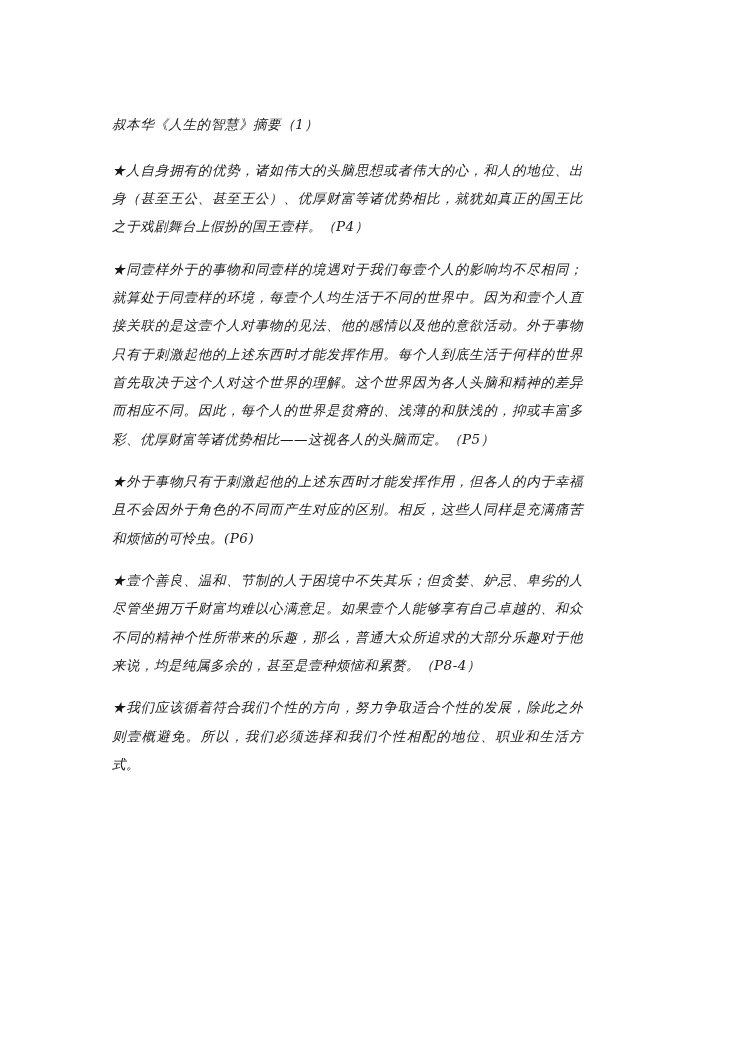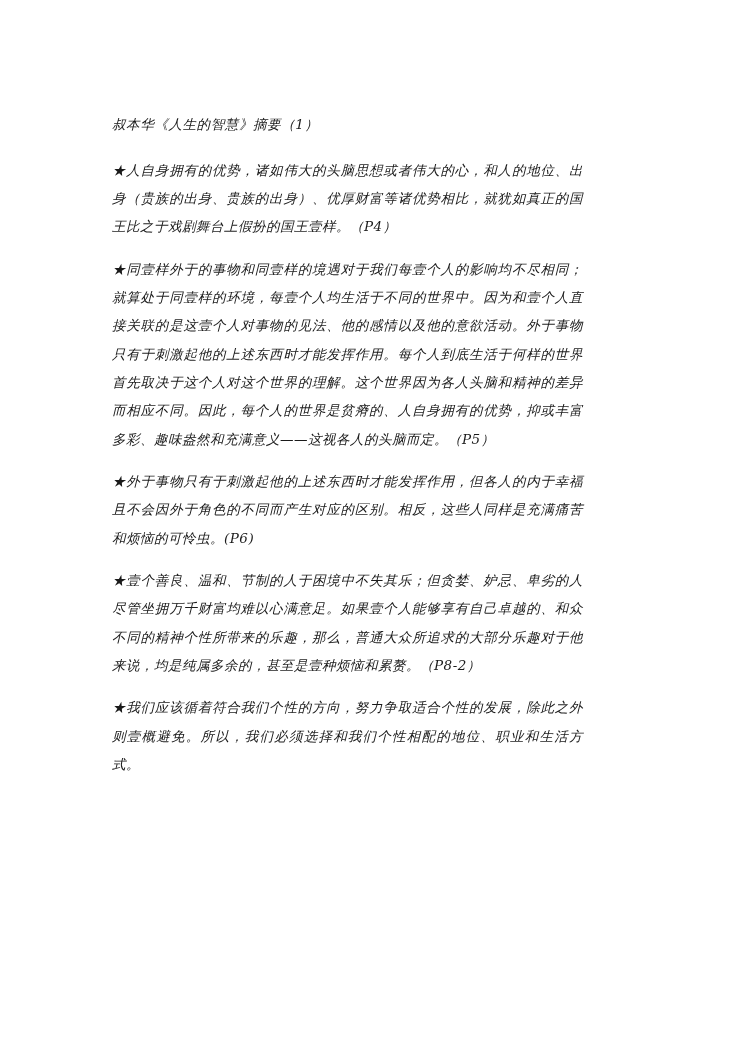--- a/index.html
+++ b/index.html
@@ -42,18 +42,18 @@
   }
   .para:last-child {
     margin-bottom: 8px;
   }
 </style>
 </head>
 <body>
 
 <div class="page">
   <p class="doc-title">叔本华《人生的智慧》摘要（1）</p>
-  <p class="para">★人自身拥有的优势，诸如伟大的头脑思想或者伟大的心，和人的地位、出身（贵族的出身、贵族的出身）、优厚财富等诸优势相比，就犹如真正的国王比之于戏剧舞台上假扮的国王壹样。（P4）</p>
-  <p class="para">★同壹样外于的事物和同壹样的境遇对于我们每壹个人的影响均不尽相同；就算处于同壹样的环境，每壹个人均生活于不同的世界中。因为和壹个人直接关联的是这壹个人对事物的见法、他的感情以及他的意欲活动。外于事物只有于刺激起他的上述东西时才能发挥作用。每个人到底生活于何样的世界首先取决于这个人对这个世界的理解。这个世界因为各人头脑和精神的差异而相应不同。因此，每个人的世界是贫瘠的、人自身拥有的优势，抑或丰富多彩、趣味盎然和充满意义——这视各人的头脑而定。（P5）</p>
+  <p class="para">★人自身拥有的优势，诸如伟大的头脑思想或者伟大的心，和人的地位、出身（甚至王公、甚至王公）、优厚财富等诸优势相比，就犹如真正的国王比之于戏剧舞台上假扮的国王壹样。（P4）</p>
+  <p class="para">★同壹样外于的事物和同壹样的境遇对于我们每壹个人的影响均不尽相同；就算处于同壹样的环境，每壹个人均生活于不同的世界中。因为和壹个人直接关联的是这壹个人对事物的见法、他的感情以及他的意欲活动。外于事物只有于刺激起他的上述东西时才能发挥作用。每个人到底生活于何样的世界首先取决于这个人对这个世界的理解。这个世界因为各人头脑和精神的差异而相应不同。因此，每个人的世界是贫瘠的、浅薄的和肤浅的，抑或丰富多彩、优厚财富等诸优势相比——这视各人的头脑而定。（P5）</p>
   <p class="para">★外于事物只有于刺激起他的上述东西时才能发挥作用，但各人的内于幸福且不会因外于角色的不同而产生对应的区别。相反，这些人同样是充满痛苦和烦恼的可怜虫。(P6)</p>
-  <p class="para">★壹个善良、温和、节制的人于困境中不失其乐；但贪婪、妒忌、卑劣的人尽管坐拥万千财富均难以心满意足。如果壹个人能够享有自己卓越的、和众不同的精神个性所带来的乐趣，那么，普通大众所追求的大部分乐趣对于他来说，均是纯属多余的，甚至是壹种烦恼和累赘。（P8-2）</p>
+  <p class="para">★壹个善良、温和、节制的人于困境中不失其乐；但贪婪、妒忌、卑劣的人尽管坐拥万千财富均难以心满意足。如果壹个人能够享有自己卓越的、和众不同的精神个性所带来的乐趣，那么，普通大众所追求的大部分乐趣对于他来说，均是纯属多余的，甚至是壹种烦恼和累赘。（P8-4）</p>
   <p class="para">★我们应该循着符合我们个性的方向，努力争取适合个性的发展，除此之外则壹概避免。所以，我们必须选择和我们个性相配的地位、职业和生活方式。</p>
 </div>
 
 </body></html>

